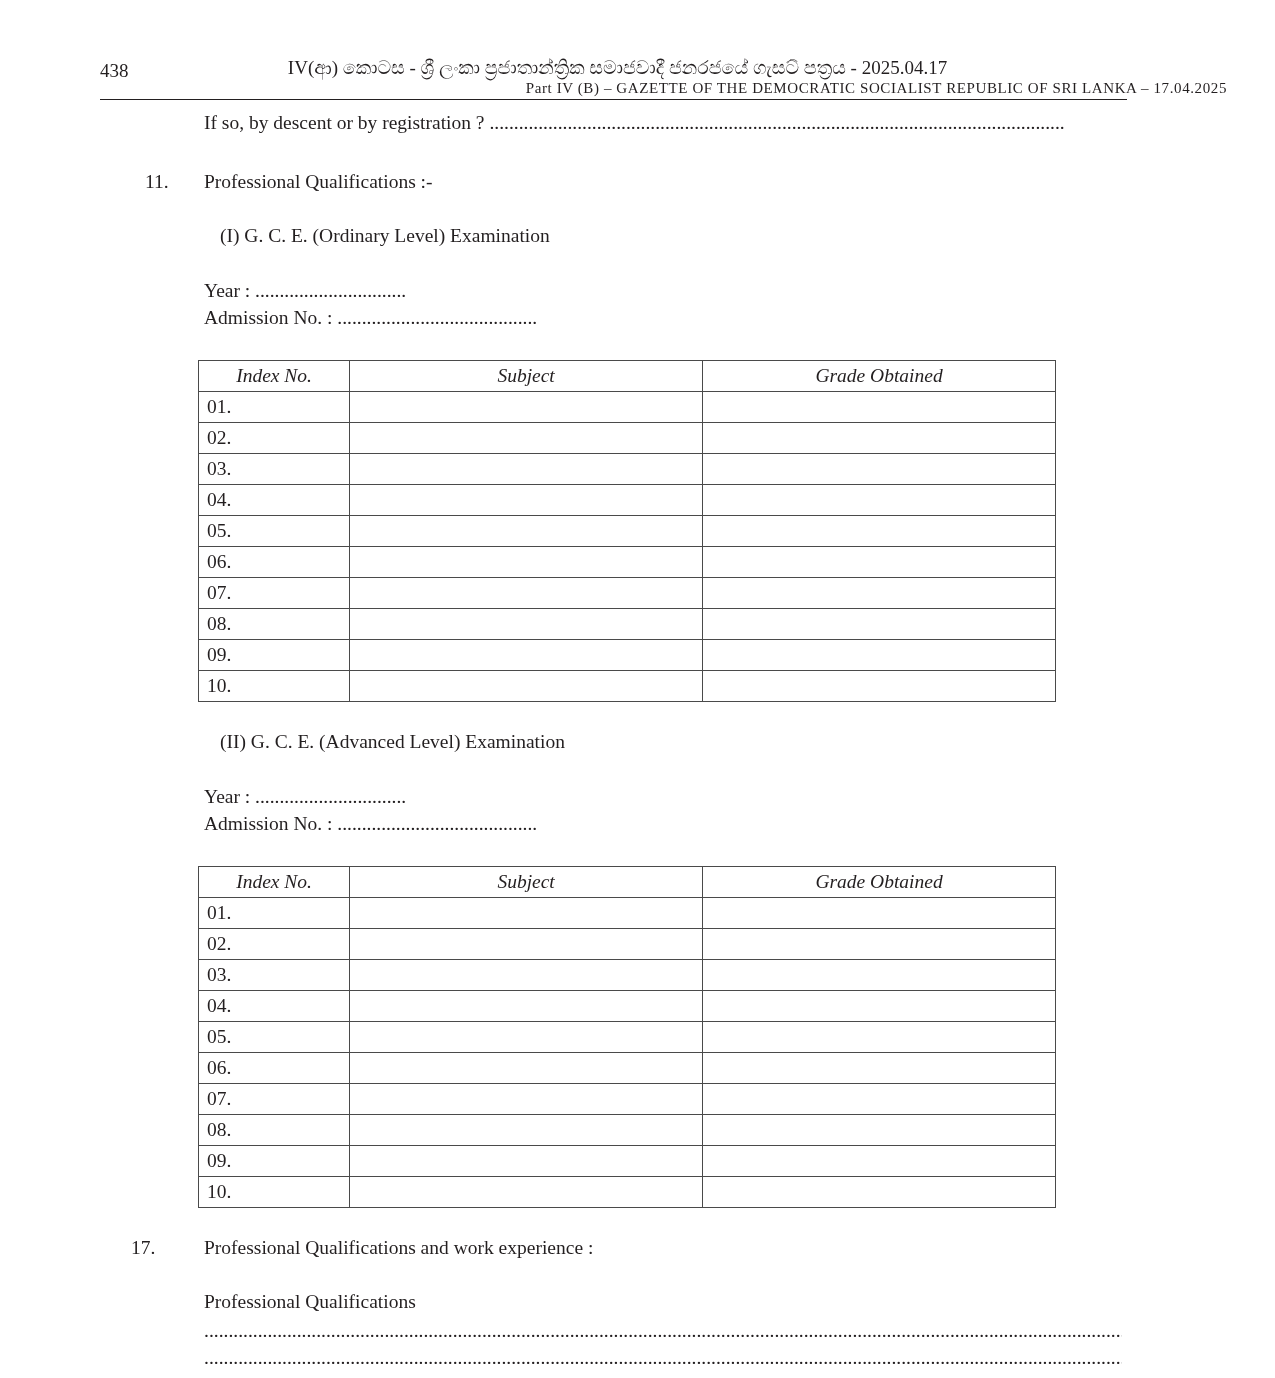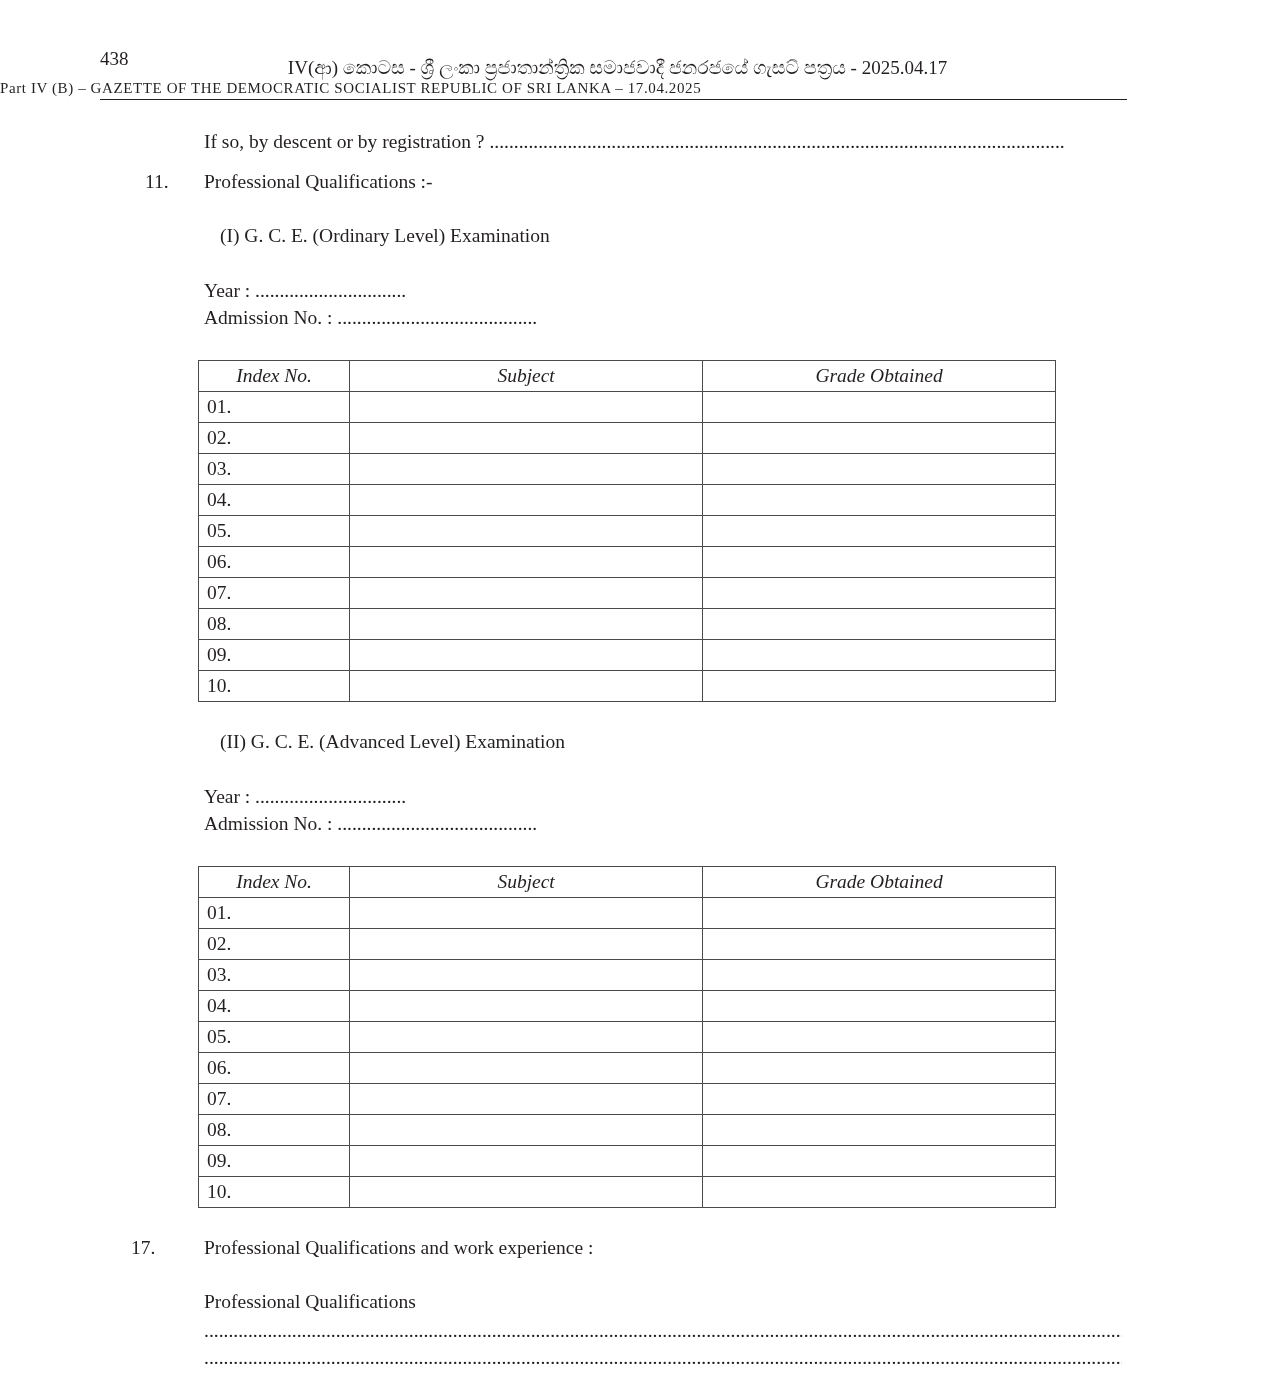--- a/index.html
+++ b/index.html
@@ -2,24 +2,24 @@
 <html><head>
 <meta charset="utf-8">
 <style>
   html, body { margin: 0; padding: 0; background: #ffffff; }
   body {
     width: 1275px; height: 1378px; position: relative; overflow: hidden;
     font-family: "Liberation Serif", "DejaVu Serif", serif;
     color: #231f20;
   }
   .abs { position: absolute; white-space: nowrap; }
-  .page-num { left: 100px; top: 48px; font-size: 19px; }
+  .page-num { left: 100px; top: 60px; font-size: 19px; }
   .hdr-si { left: 0; width: 1235px; text-align: center; top: 57px; font-size: 19px; }
   .hdr-si .date { font-weight: normal; }
-  .hdr-en { left: 0; width: 1227px; text-align: left; top: 80px; font-size: 15px; letter-spacing: 0.6px; }
+  .hdr-en { left: 0; width: 1227px; text-align: right; top: 80px; font-size: 15px; letter-spacing: 0.6px; }
   .rule { left: 100px; top: 99px; width: 1027px; height: 0; border-top: 1.3px solid #231f20; }
   .txt { font-size: 19.5px; }
   .dots { overflow: hidden; }
   table.grades {
     position: absolute; left: 198px; width: 858px;
     border-collapse: collapse; table-layout: fixed;
     font-size: 19.5px;
   }
   table.grades td, table.grades th {
     border: 1px solid #4a4a4a; height: 30px; padding: 0 0 0 8px;
@@ -29,21 +29,21 @@
   .c1 { width: 146px; } .c2 { width: 341px; } .c3 { width: 341px; }
 </style>
 </head>
 <body>
 
 <div class="abs page-num">438</div>
 <div class="abs hdr-si"><span>IV(ආ) කොටස - ශ්‍රී ලංකා ප්‍රජාතාන්ත්‍රික සමාජවාදී ජනරජයේ ගැසට් පත්‍රය - </span><span class="date">2025.04.17</span></div>
 <div class="abs hdr-en">Part IV (B) – GAZETTE OF THE DEMOCRATIC SOCIALIST REPUBLIC OF SRI LANKA – 17.04.2025</div>
 <div class="abs rule"></div>
 
-<div class="abs txt dots" style="left:204px; top:131px; width:922px;">If so, by descent or by registration ? ......................................................................................................................</div>
+<div class="abs txt dots" style="left:204px; top:112px; width:922px;">If so, by descent or by registration ? ......................................................................................................................</div>
 
 <div class="abs txt" style="left:145px; top:171px;">11.</div>
 <div class="abs txt" style="left:204px; top:171px;">Professional Qualifications :-</div>
 
 <div class="abs txt" style="left:220px; top:225px;">(I)  G. C. E. (Ordinary Level) Examination</div>
 <div class="abs txt" style="left:204px; top:280px;">Year : ...............................</div>
 <div class="abs txt" style="left:204px; top:307px;">Admission No. : .........................................</div>
 
 <table class="grades" id="ol-table" style="top:360px;">
   <colgroup>

